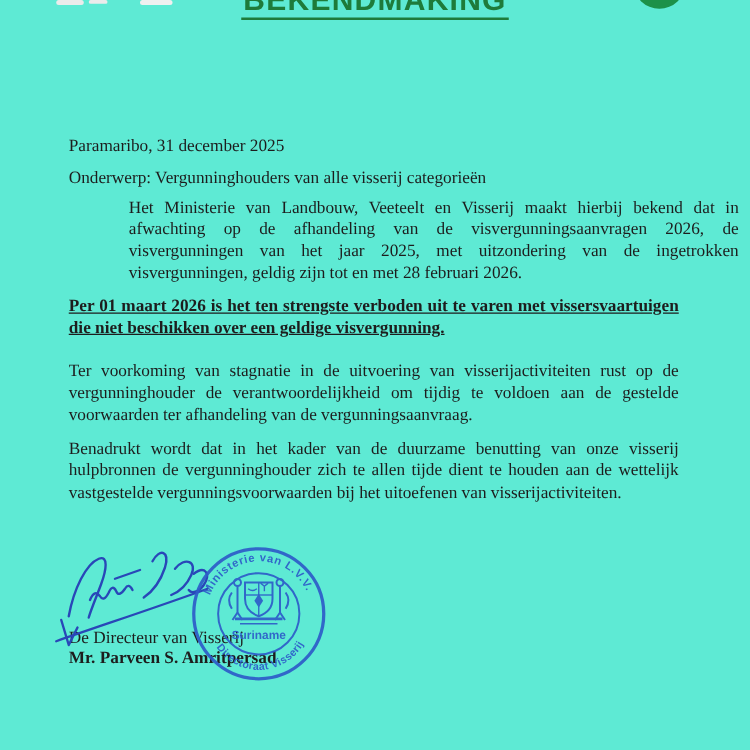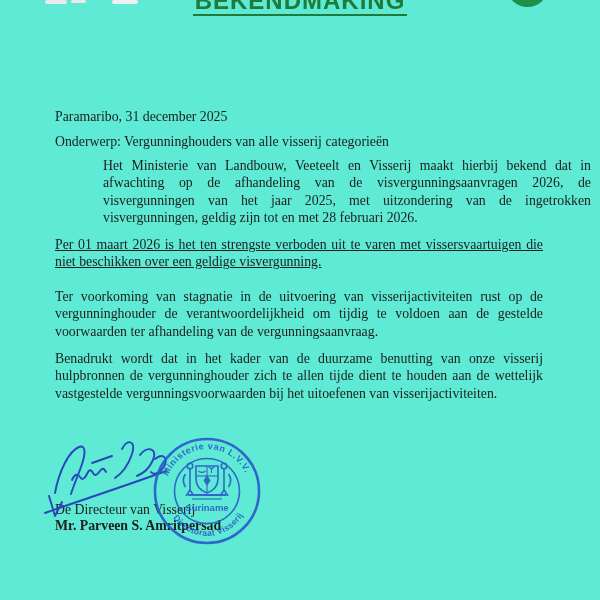--- a/index.html
+++ b/index.html
@@ -26,21 +26,21 @@
   .s3{left:112px;top:0;width:26px;height:4px;background:#f0f0f0;}
   
   .tline{position:absolute;left:55px;font-size:13.8px;line-height:17.2px;white-space:nowrap;}
   .date{top:72px;margin-top:36px;}
   .subject{top:117px;margin-top:16px;}
   .para{
     position:absolute;left:55px;width:488px;margin:0;
     font-size:13.8px;line-height:17.3px;text-align:justify;
   }
   .p1{top:157px;margin-left:48px;}
-  .p2{top:236px;font-weight:normal;text-decoration:underline;}
+  .p2{top:236px;font-weight:bold;text-decoration:underline;}
   .p3{top:288px;}
   .p4{top:350px;}
   
   .sig-svg{position:absolute;left:36px;top:423px;z-index:2;}
   .stamp-svg{position:absolute;left:145px;top:429px;z-index:5;opacity:0.93;}
   .sig-title{position:absolute;left:55px;top:502px;font-size:13.8px;white-space:nowrap;z-index:1;}
   .sig-name{position:absolute;left:55px;top:518px;font-size:13.8px;font-weight:bold;white-space:nowrap;z-index:1;}
   .stamp-text{font-family:"Liberation Sans","DejaVu Sans",sans-serif;font-weight:bold;}
 </style>
 </head>

